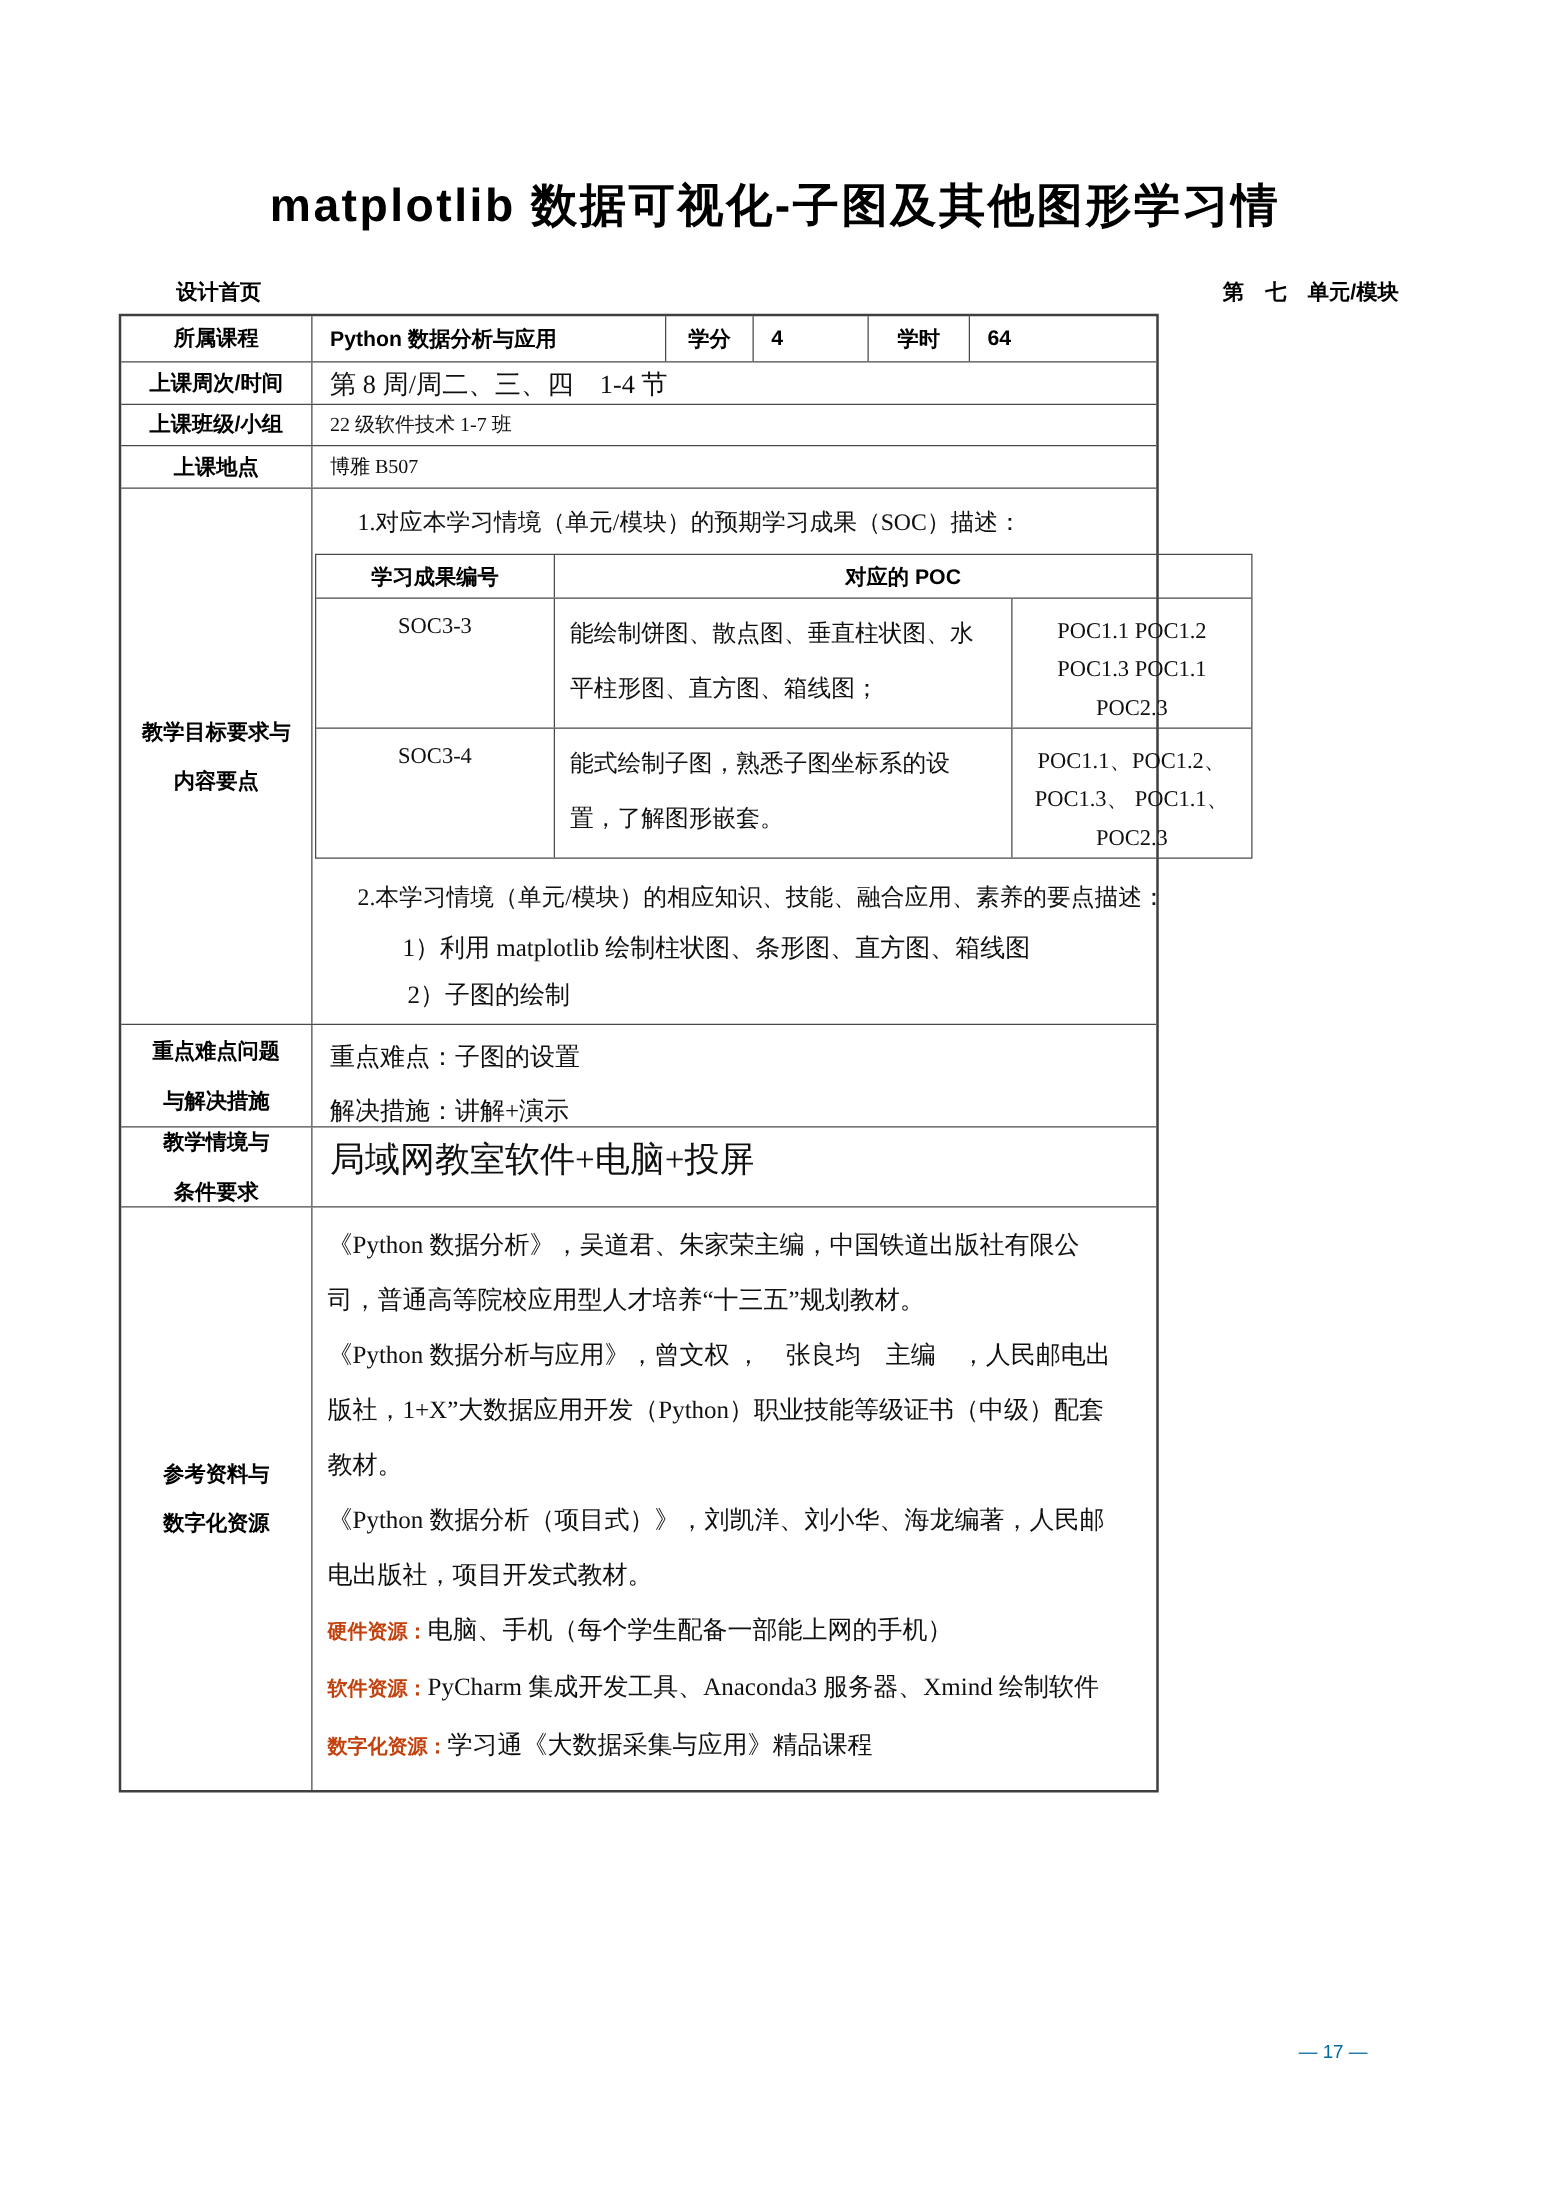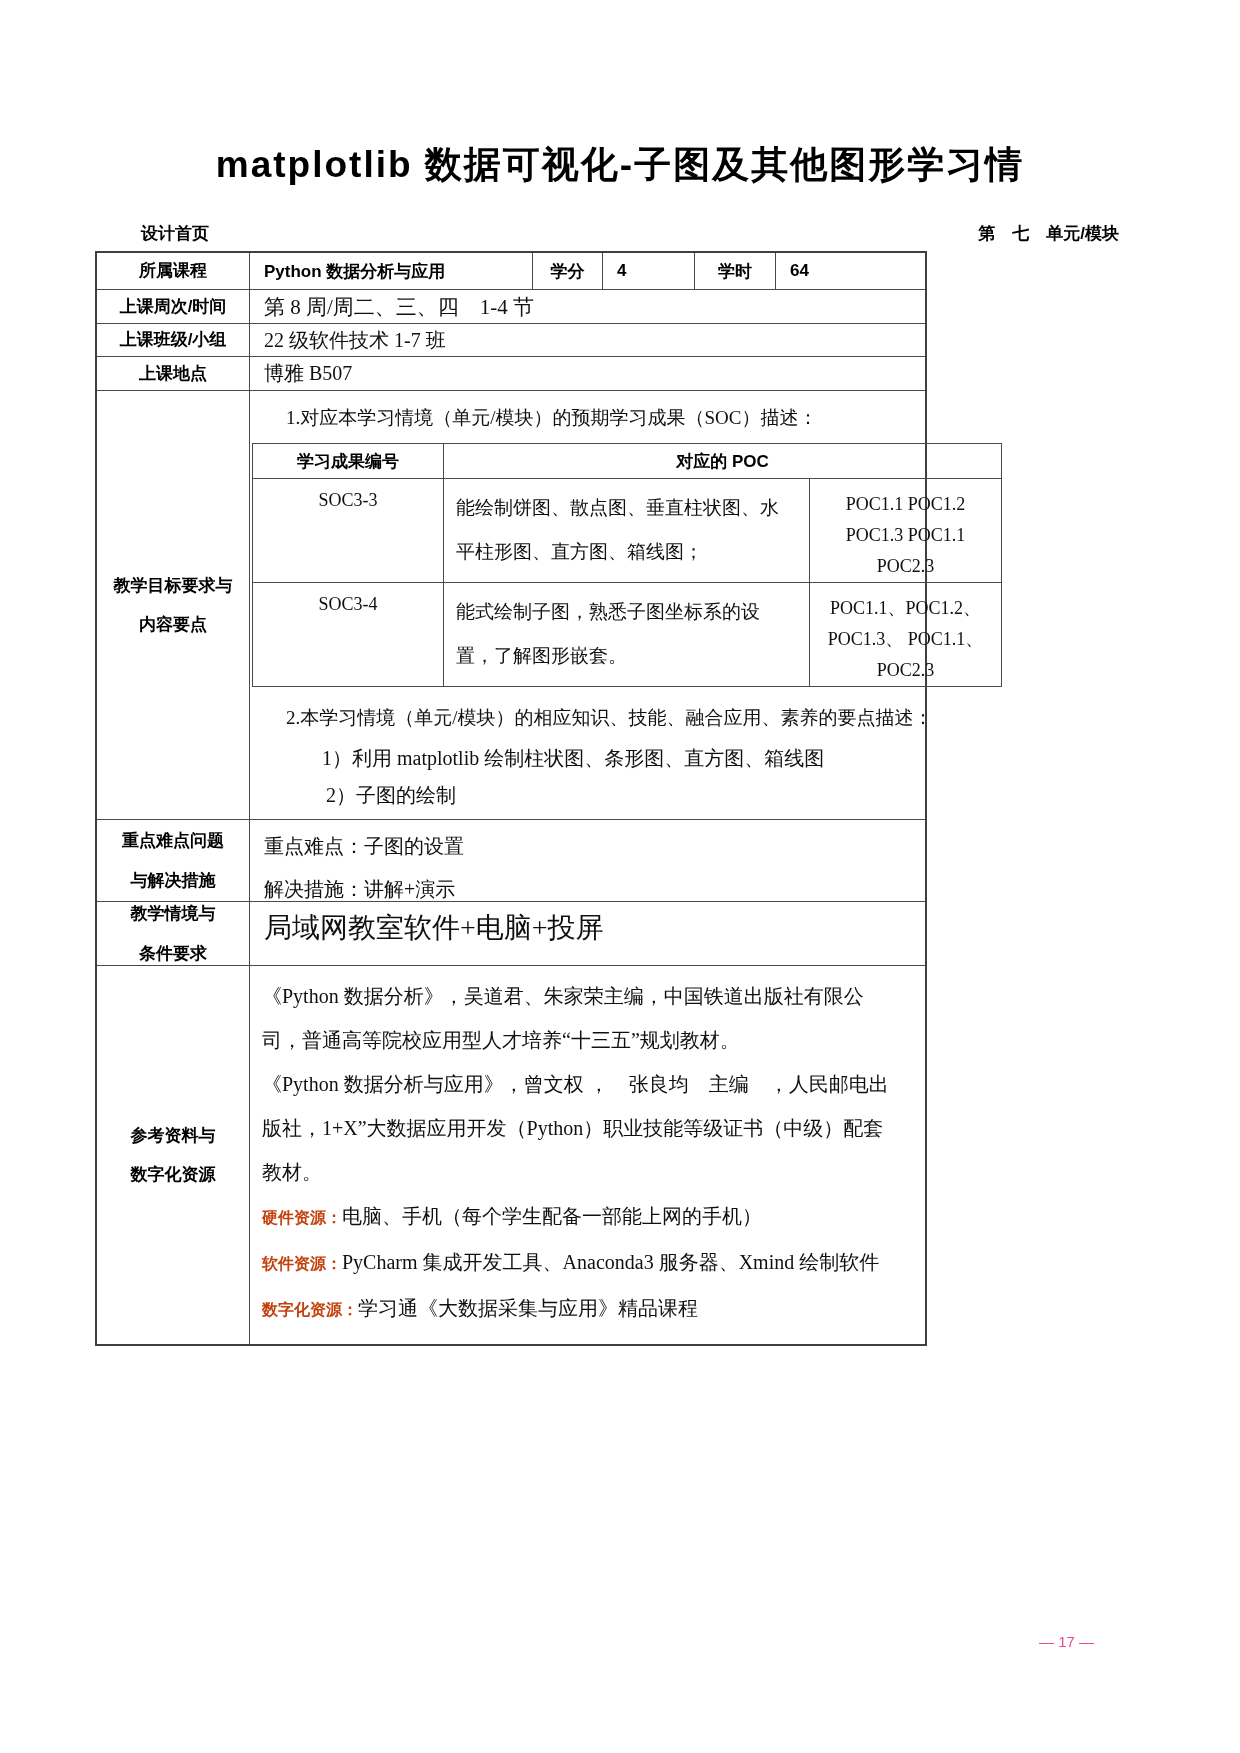--- a/index.html
+++ b/index.html
@@ -27,21 +27,21 @@
   .tbl { margin-left:95px; width:832px; border:2px solid #3f3f3f; }
   .trow { display:flex; border-top:1px solid #4a4a4a; align-items:stretch; }
   .trow:first-child { border-top:none; }
   .tcell { border-left:1px solid #4a4a4a; display:flex; align-items:center; }
   .tcell:first-child { border-left:none; }
   .lbl { flex:0 0 152px; flex-direction:column; justify-content:center; text-align:center;
     font-family:"Liberation Sans","DejaVu Sans",sans-serif; font-weight:bold;
     font-size:17px; color:#000; line-height:2.3; }
   .boldcell { font-family:"Liberation Sans","DejaVu Sans",sans-serif; font-weight:bold;
     font-size:17px; color:#000; }
-  .valcell { font-size:20px; }
+  .valcell { font-size:16px; }
   .h36 { height:36px; } .h38 { height:38px; } .h34 { height:34px; } .h33 { height:33px; }
   .pl { padding-left:14px; }
   .ctr { justify-content:center; }
 
   
   .obj-cell { flex:1; display:block; padding:4px 0 10px 0; }
   .intro { font-size:19px; margin:10px 0 0 36px; }
   .soc-table { width:750px; margin:12px 0 0 2px; border:1px solid #4a4a4a; }
   .soc-row { display:flex; border-top:1px solid #4a4a4a; }
   .soc-row:first-child { border-top:none; }
@@ -61,21 +61,21 @@
   .two-line-cell { display:block; padding:5px 0 0 14px; font-size:20px; line-height:43px; flex:1; }
   .env-cell { display:block; padding:7px 0 0 14px; font-size:28px; flex:1; }
   .h82 { height:82px; } .h64 { height:64px; }
 
   .ref-cell { display:block; flex:1; padding:8px 22px 12px 12px; font-size:20px; line-height:44px; }
   .ref-cell p { margin:0; }
   .res-label { font-family:"Liberation Sans","DejaVu Sans",sans-serif; font-weight:bold;
     font-size:16px; color:#c2410c; }
 
   .page-number { position:absolute; top:1633px; right:146px; font-size:15px;
-    font-family:"Liberation Sans","DejaVu Sans",sans-serif; color:#ec4899; }
+    font-family:"Liberation Sans","DejaVu Sans",sans-serif; color:#0369a1; }
 </style>
 </head>
 <body>
 
 <div class="page">
 
   <div class="title-block">
     <div class="title-l1">matplotlib 数据可视化-子图及其他图形学习情</div>
   </div>
 
@@ -170,20 +170,21 @@
     </div>
 
     <div class="trow">
       <div class="tcell lbl">
         <div>参考资料与</div>
         <div>数字化资源</div>
       </div>
       <div class="tcell ref-cell">
         <p>《Python 数据分析》，吴道君、朱家荣主编，中国铁道出版社有限公司，普通高等院校应用型人才培养“十三五”规划教材。</p>
         <p>《Python 数据分析与应用》，曾文权 ，　张良均　主编　，人民邮电出版社，1+X”大数据应用开发（Python）职业技能等级证书（中级）配套教材。</p>
+        <p>《Python 数据分析（项目式）》，刘凯洋、刘小华、海龙编著，人民邮电出版社，项目开发式教材。</p>
         <p><span class="res-label">硬件资源：</span><span>电脑、手机（每个学生配备一部能上网的手机）</span></p>
         <p><span class="res-label">软件资源：</span><span>PyCharm 集成开发工具、Anaconda3 服务器、Xmind 绘制软件</span></p>
         <p><span class="res-label">数字化资源：</span><span>学习通《大数据采集与应用》精品课程</span></p>
       </div>
     </div>
 
   </div>
 
   <div class="page-number">— 17 —</div>
 

